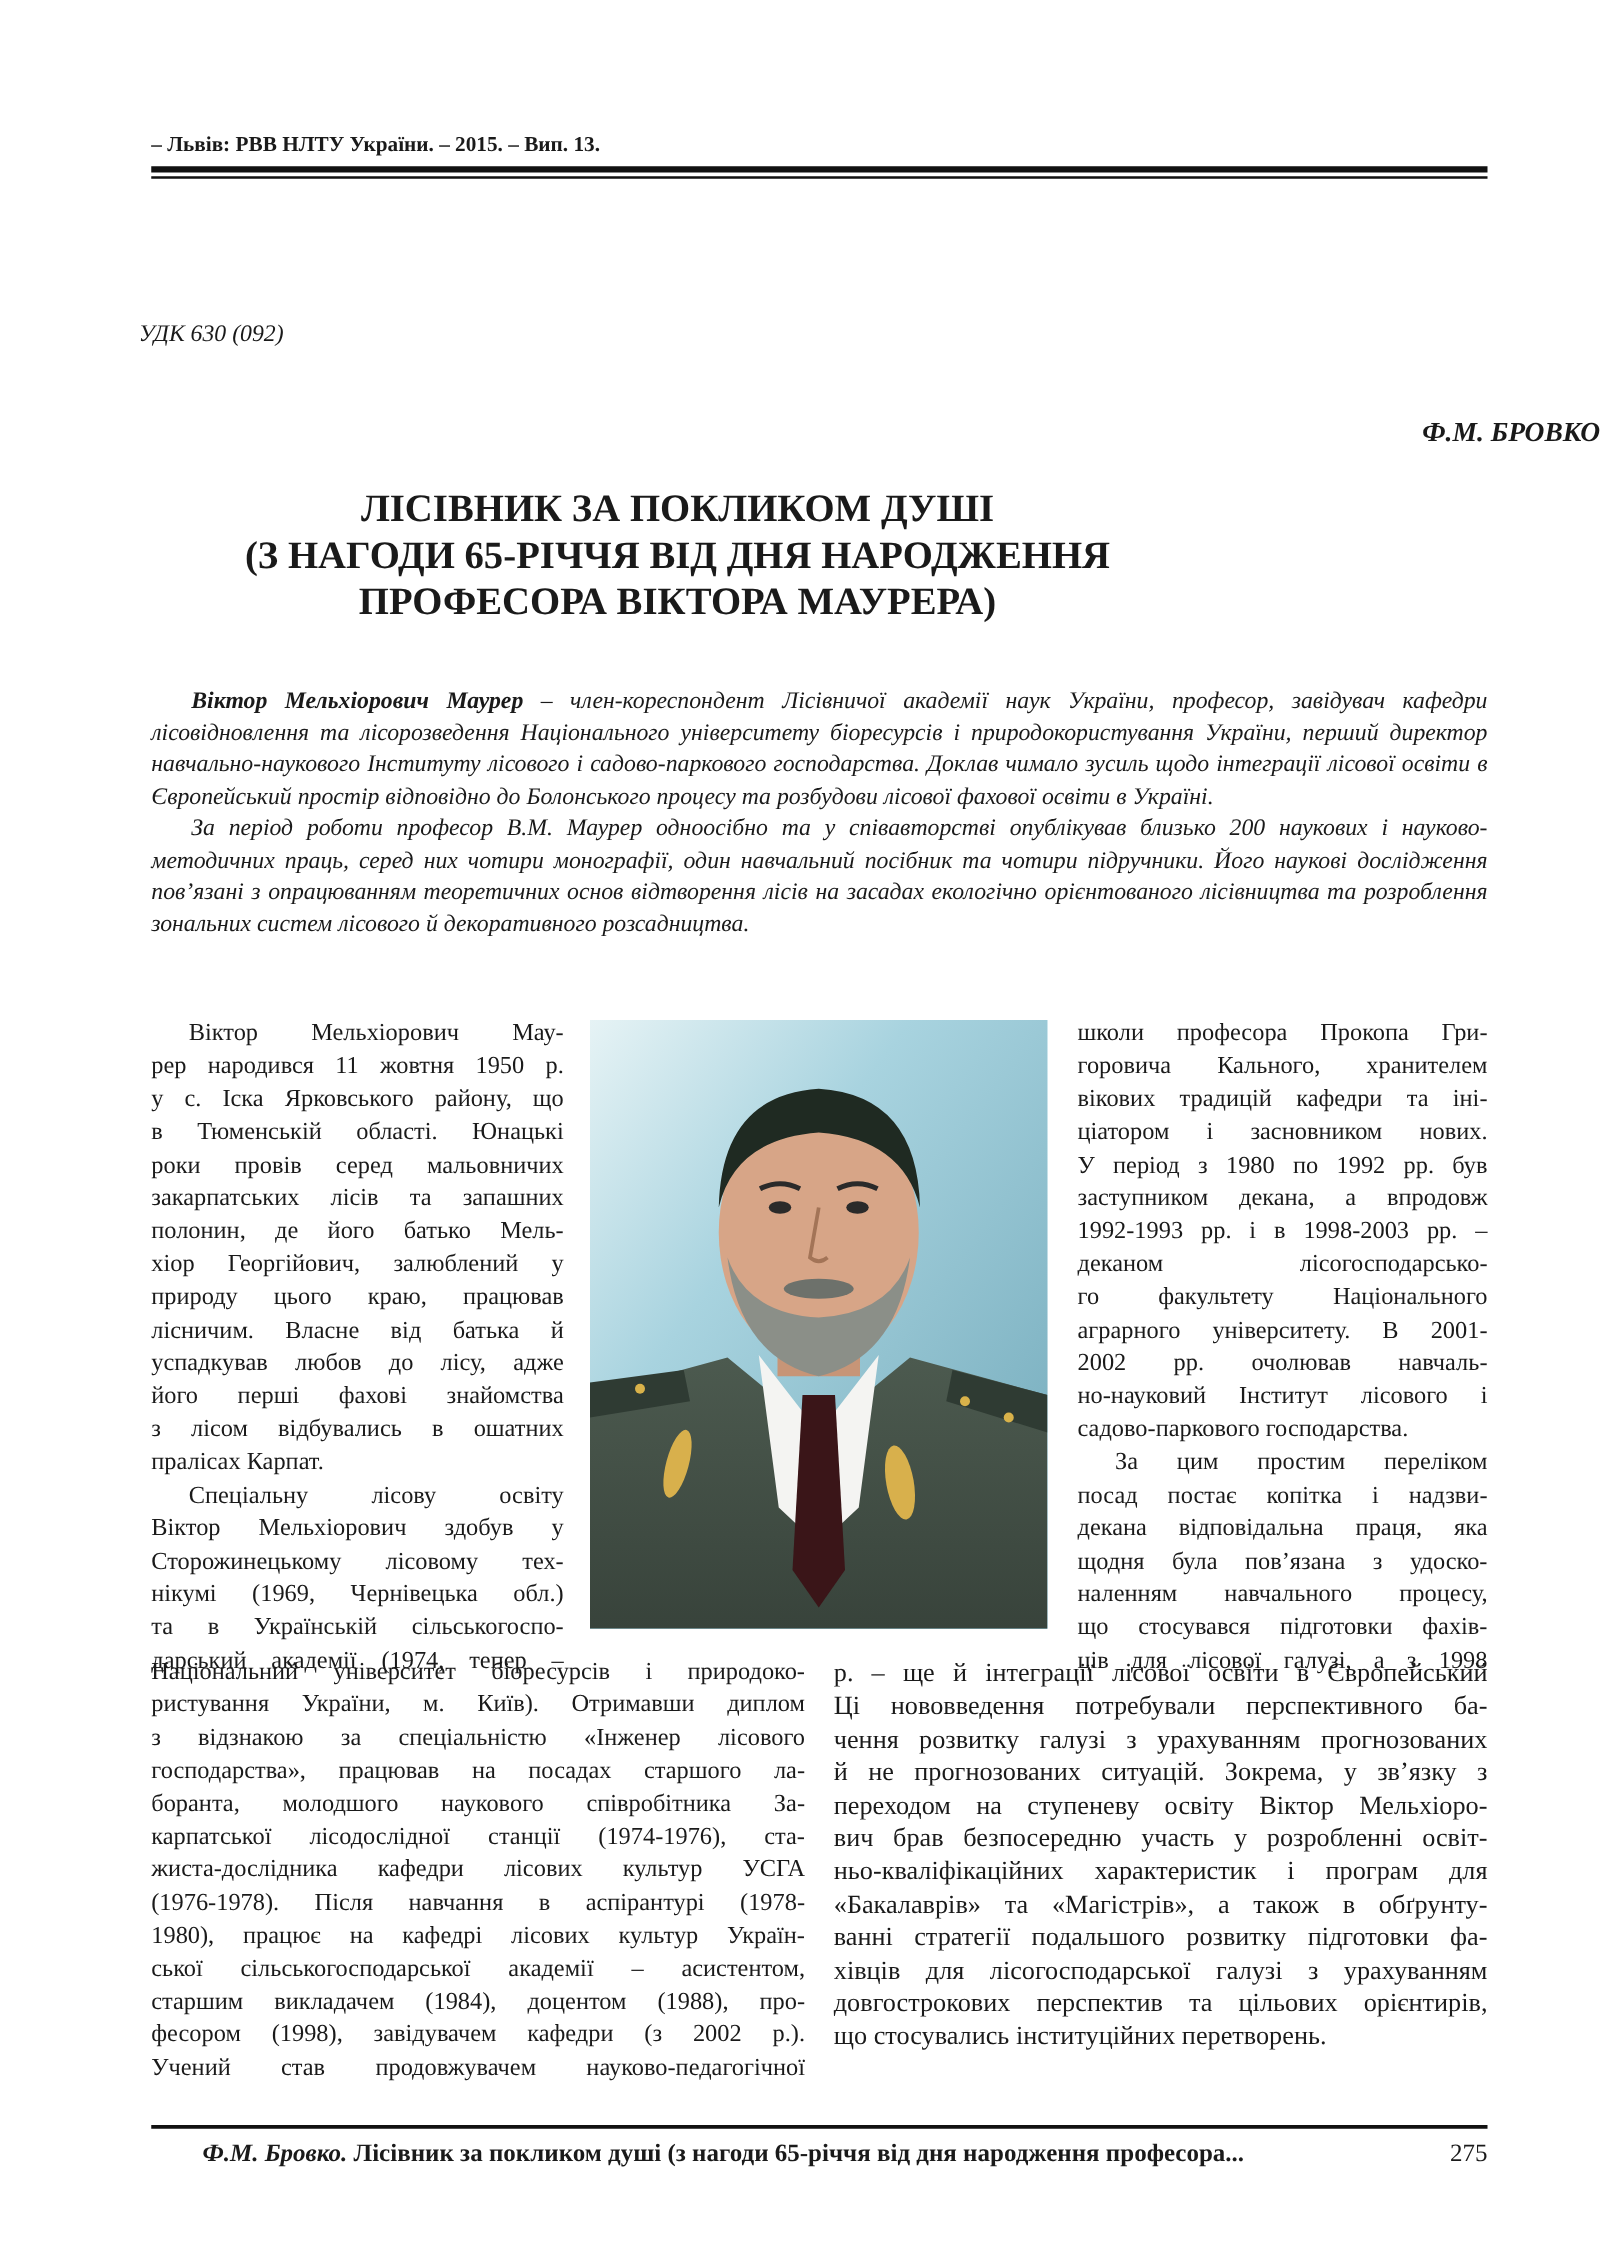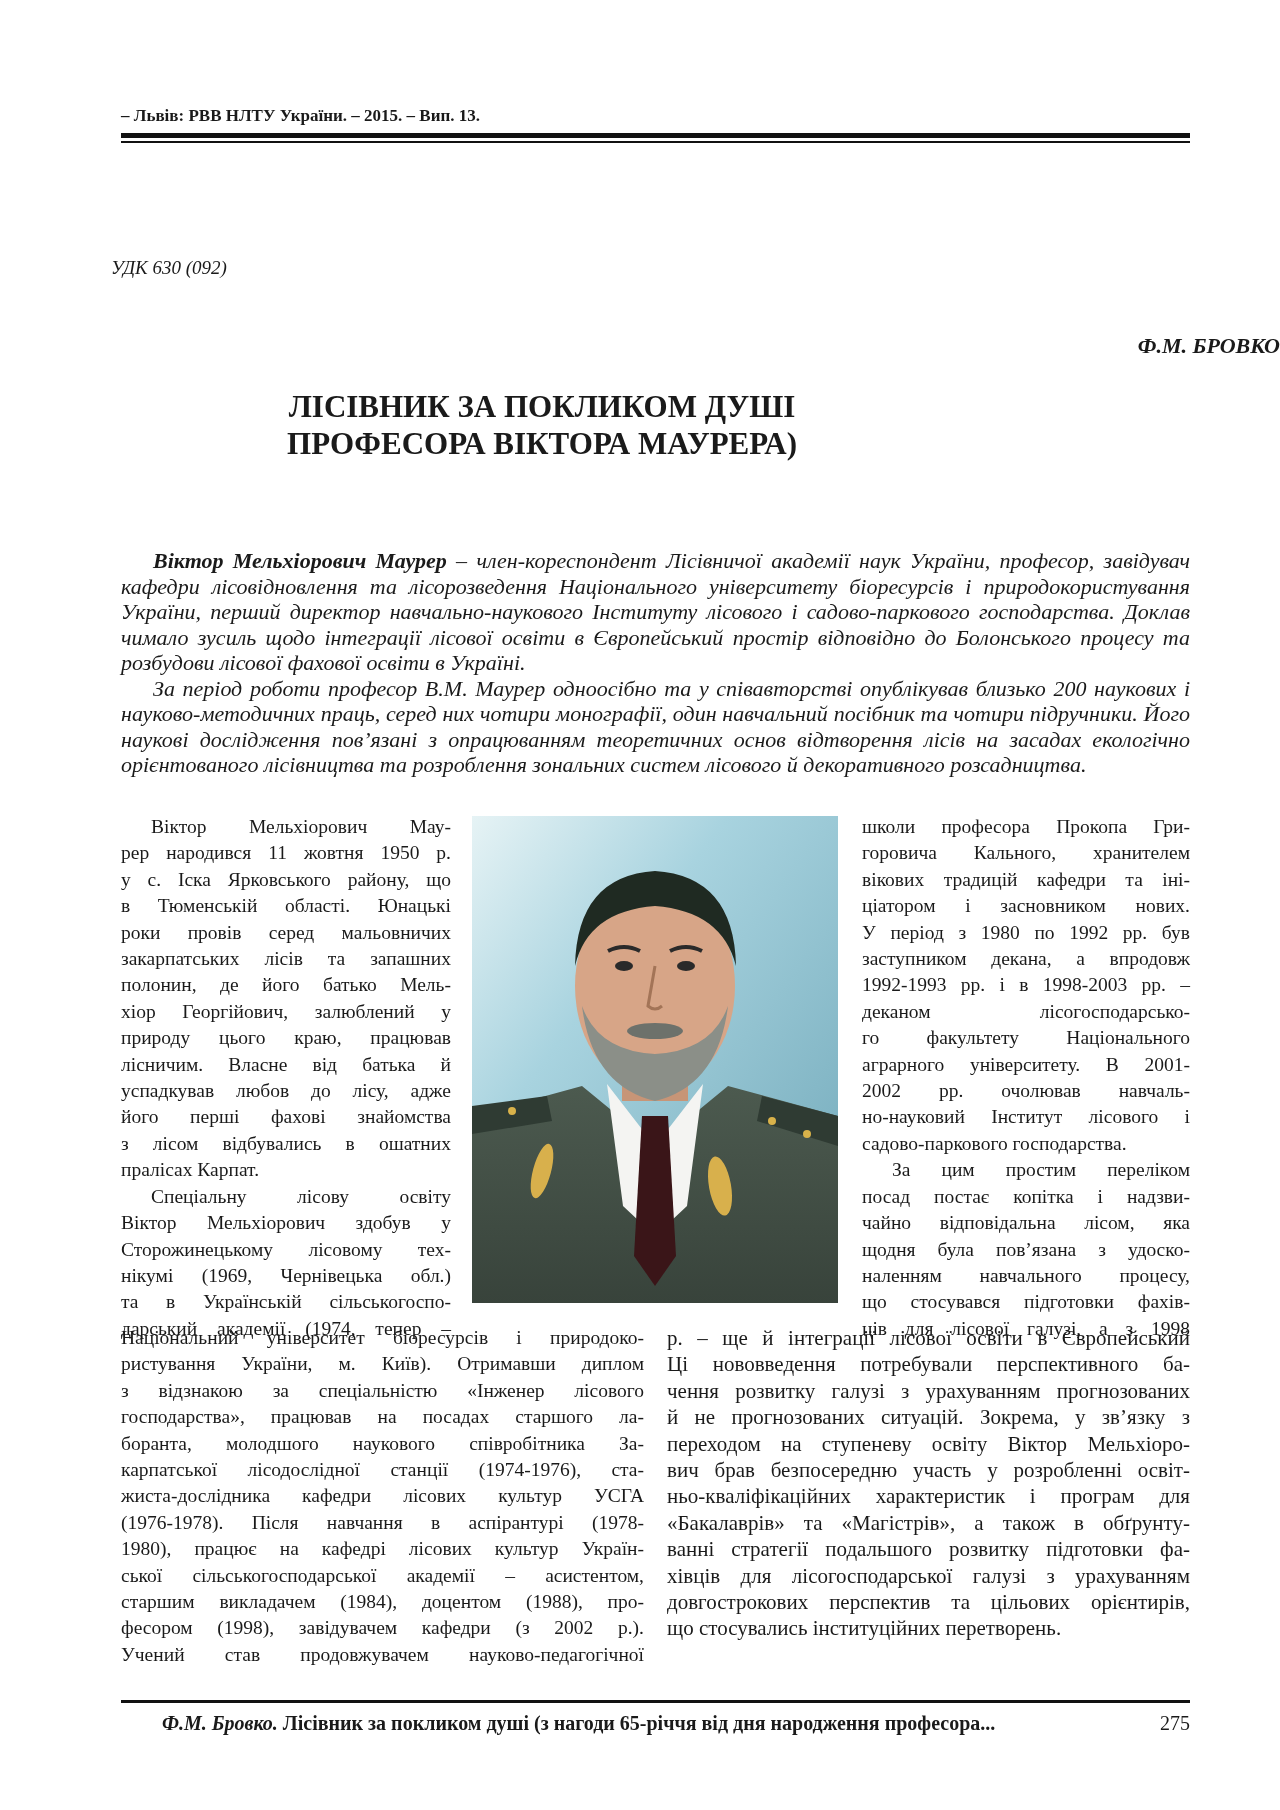--- a/index.html
+++ b/index.html
@@ -14,21 +14,21 @@
   .udk { position: absolute; left: 111px; top: 257px; font-style: italic; font-size: 19px; }
 
   .author { position: absolute; left: 0; width: 1280px; top: 333px; text-align: right;
             font-weight: bold; font-style: italic; font-size: 22px; }
 
   .title { position: absolute; left: 0; width: 1084px; top: 388px; text-align: center;
            font-weight: bold; font-size: 31px; line-height: 37px; }
   .title div { display: block; }
 
   .abstract { position: absolute; left: 121px; width: 1069px; top: 548px;
-              font-style: italic; font-size: 22px; line-height: 25.5px; text-align: justify; }
+              font-style: italic; font-size: 19px; line-height: 25.5px; text-align: justify; }
   .abstract p { margin: 0; text-indent: 32px; }
   .abstract b { font-weight: bold; }
 
   .photo { position: absolute; left: 472px; top: 816px; width: 366px; height: 487px; overflow: hidden;
            background: linear-gradient(180deg, #a9d4e0 0%, #8fc0d0 45%, #6f9aa4 100%); }
 
   .col-left-top { position: absolute; left: 121px; width: 330px; top: 814px;
                   font-size: 19.5px; line-height: 26.4px; text-align: justify; }
   .col-right-top { position: absolute; left: 862px; width: 328px; top: 814px;
                    font-size: 19.5px; line-height: 26.4px; text-align: justify; }
@@ -51,20 +51,21 @@
 <div class="running-head">– Львів: РВВ НЛТУ України. – 2015. – Вип. 13.</div>
 <div class="rule-thick"></div>
 <div class="rule-thin"></div>
 
 <div class="udk">УДК 630 (092)</div>
 
 <div class="author">Ф.М. БРОВКО</div>
 
 <div class="title">
   <div>ЛІСІВНИК ЗА ПОКЛИКОМ ДУШІ</div>
+  <div>(З НАГОДИ 65-РІЧЧЯ ВІД ДНЯ НАРОДЖЕННЯ</div>
   <div>ПРОФЕСОРА ВІКТОРА МАУРЕРА)</div>
 </div>
 
 <div class="abstract">
   <p><b>Віктор Мельхіорович Маурер</b><span> – член-кореспондент Лісівничої академії наук України, професор, завідувач кафедри лісовідновлення та лісорозведення Національного університету біоресурсів і природокористування України, перший директор навчально-наукового Інституту лісового і садово-паркового господарства. Доклав чимало зусиль щодо інтеграції лісової освіти в Європейський простір відповідно до Болонського процесу та розбудови лісової фахової освіти в Україні.</span></p>
   <p>За період роботи професор В.М. Маурер одноосібно та у співавторстві опублікував близько 200 наукових і науково-методичних праць, серед них чотири монографії, один навчальний посібник та чотири підручники. Його наукові дослідження пов’язані з опрацюванням теоретичних основ відтворення лісів на засадах екологічно орієнтованого лісівництва та розроблення зональних систем лісового й декоративного розсадництва.</p>
 </div>
 
 <div class="photo" title="Портрет професора Віктора Мельхіоровича Маурера у формі лісового господарства">
   <svg width="366" height="487" viewBox="0 0 366 487">
@@ -144,21 +145,21 @@
     <span class="line">заступником декана, а впродовж</span>
     <span class="line">1992-1993 рр. і в 1998-2003 рр. –</span>
     <span class="line">деканом лісогосподарсько-</span>
     <span class="line">го факультету Національного</span>
     <span class="line">аграрного університету. В 2001-</span>
     <span class="line">2002 рр. очолював навчаль-</span>
     <span class="line">но-науковий Інститут лісового і</span>
     <span class="line last">садово-паркового господарства.</span>
     <span class="line indent">За цим простим переліком</span>
     <span class="line">посад постає копітка і надзви-</span>
-    <span class="line">чайно відповідальна лісом, яка</span>
+    <span class="line">декана відповідальна праця, яка</span>
     <span class="line">щодня була пов’язана з удоско-</span>
     <span class="line">наленням навчального процесу,</span>
     <span class="line">що стосувався підготовки фахів-</span>
     <span class="line">ців для лісової галузі, а з 1998</span>
   </div>
 <div class="col-left-bottom" id="lb">
     <span class="line">Національний університет біоресурсів і природоко-</span>
     <span class="line">ристування України, м. Київ). Отримавши диплом</span>
     <span class="line">з відзнакою за спеціальністю «Інженер лісового</span>
     <span class="line">господарства», працював на посадах старшого ла-</span>

